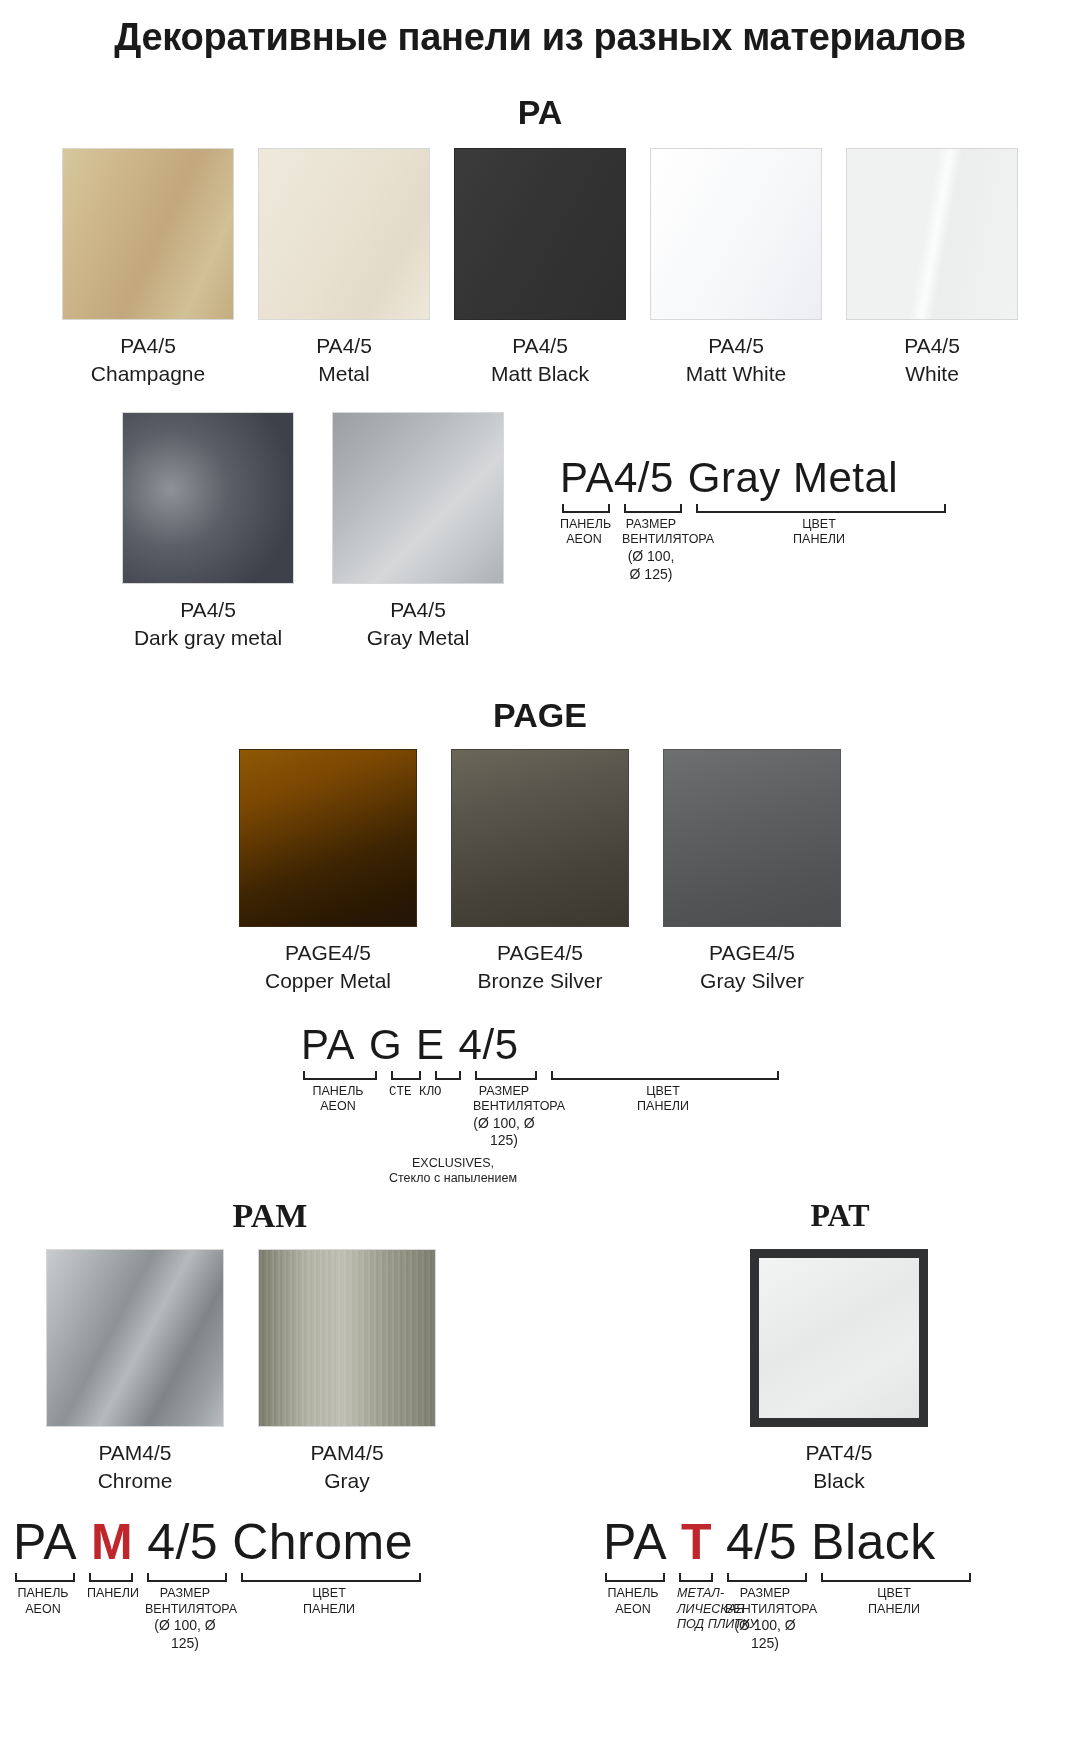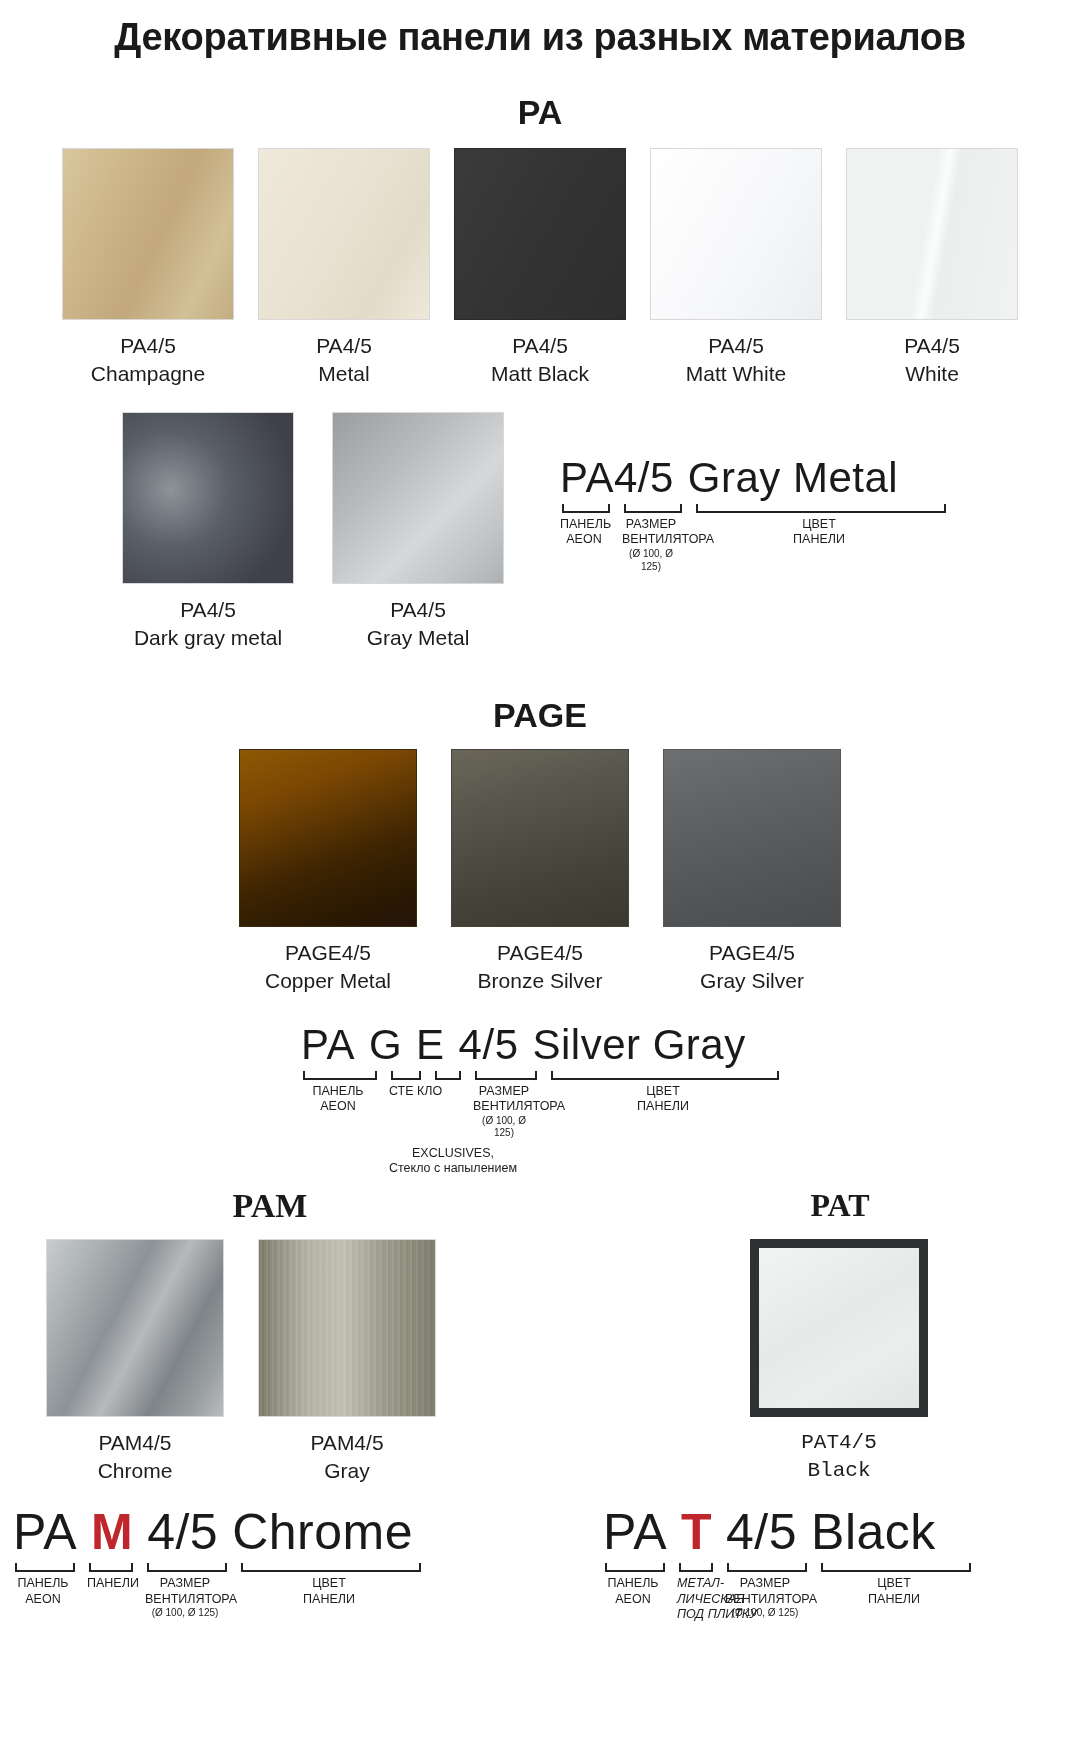--- a/index.html
+++ b/index.html
@@ -85,21 +85,21 @@
   }
   .note{
     font-size:12.5px;
     line-height:1.25;
     text-align:center;
     margin-right:14px;
     color:#1d1d1d;
   }
   .note:last-child{margin-right:0;}
   .note .sub{display:block;}
-  .note .tiny{display:block;font-size:10px;}
+  .note .tiny{display:block;font-size:14px;}
 
   .red{color:#c0272d;font-weight:bold;}
 </style>
 </head>
 <body>
 
 <div class="page-title">Декоративные панели из разных материалов</div>
 
 <div class="section-title">PA</div>
 
@@ -218,36 +218,35 @@
   </div>
 </div>
 
 <div class="row" style="margin-top:26px;">
   <div class="legend">
     <div class="legend-code" style="font-size:42px;">
       <span class="part">PA</span>
       <span class="part">G</span>
       <span class="part">E</span>
       <span class="part">4/5</span>
-      <span class="part">Silver Gray</span>
     </div>
     <div class="legend-brackets" style="margin-left:2px;">
       <div class="brk" style="width:74px;"></div>
       <div class="brk" style="width:30px;"></div>
       <div class="brk" style="width:26px;"></div>
       <div class="brk" style="width:62px;"></div>
       <div class="brk" style="width:228px;"></div>
     </div>
     <div class="legend-notes">
       <div class="note" style="width:74px;">
         <span>ПАНЕЛЬ</span>
         <span class="sub">AEON</span>
       </div>
       <div class="note" style="width:30px;">
-        <span style="white-space:nowrap;">СТЕ КЛО</span>
+        <span style="white-space:nowrap;font-family:Liberation Mono, monospace;">СТЕ КЛО</span>
       </div>
       <div class="note" style="width:26px;"></div>
       <div class="note" style="width:62px;">
         <span>РАЗМЕР</span>
         <span class="sub">ВЕНТИЛЯТОРА</span>
         <span class="tiny">(Ø 100, Ø 125)</span>
       </div>
       <div class="note" style="width:228px;">
         <span>ЦВЕТ</span>
         <span class="sub">ПАНЕЛИ</span>
@@ -277,21 +276,21 @@
     <div class="swatch-cell" style="width:212px;">
       <div class="swatch" style="width:178px;height:178px;background:repeating-linear-gradient(90deg,#8a8a82 0px,#9b9b93 2px,#86867e 4px,#93938b 6px),linear-gradient(90deg,#6f6f68 0%,#a9a9a1 28%,#b6b6ae 48%,#8e8e86 72%,#70706a 100%);background-blend-mode:overlay;"></div>
       <div class="swatch-label">
         <span>PAM4/5</span>
         <span class="l2">Gray</span>
       </div>
     </div>
   </div>
 
   <div style="display:flex;width:420px;justify-content:center;margin-left:120px;">
-    <div class="swatch-cell" style="width:212px;font-family:Liberation Mono, monospace;">
+    <div class="swatch-cell" style="width:212px;">
       <div class="swatch" style="width:178px;height:178px;background:linear-gradient(150deg,#f2f3f3 0%,#e7e8e8 45%,#eceded 70%,#e3e4e4 100%);border:9px solid #2f3133;"></div>
       <div class="swatch-label">
         <span>PAT4/5</span>
         <span class="l2">Black</span>
       </div>
     </div>
   </div>
 </div>
 
 <div class="row" style="margin-top:18px;align-items:flex-start;">

